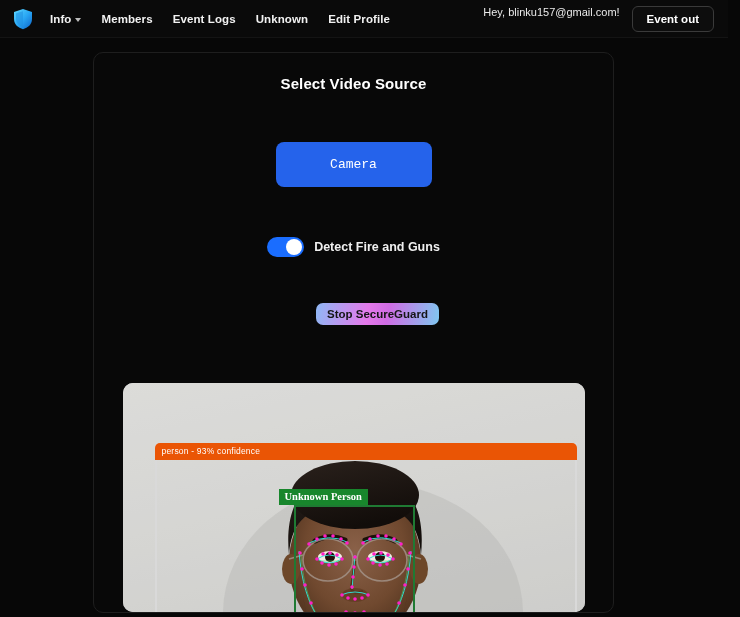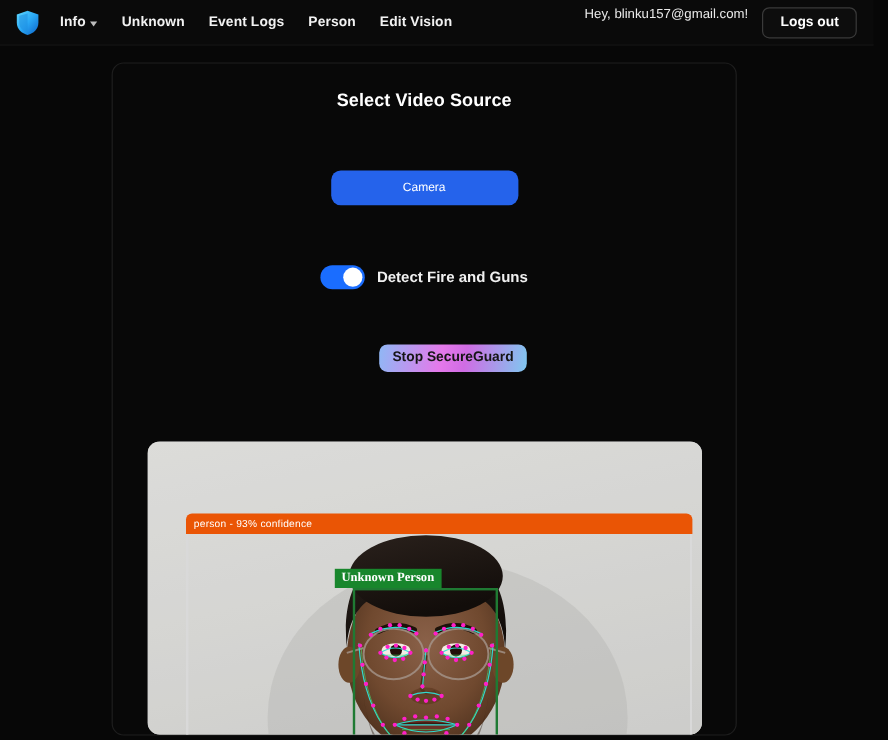--- a/index.html
+++ b/index.html
@@ -53,24 +53,24 @@
     display: flex; flex-direction: column; align-items: center; gap: 28px;
   }
   .panel-title {
     color: #ffffff; font-size: 15px; font-weight: bold;
     margin-top: 22px; letter-spacing: .1px;
   }
 
   
   .source-row { display: flex; gap: 10px; margin-top: 22px; }
   .src-btn {
-    width: 156px; height: 29px; border-radius: 8px; border: none;
-    font-size: 10px; cursor: pointer;
+    width: 156px; height: 45px; border-radius: 8px; border: none;
+    font-size: 13px; cursor: pointer;
     display: flex; align-items: center; justify-content: center;
-    font-family: Liberation Sans, sans-serif;
+    font-family: Liberation Mono, monospace;
   }
   .src-btn.active { background: #2563eb; color: #ffffff; }
   .src-btn.inactive { background: #e4e4e4; color: #2a2a2a; }
 
   
   .toggle-row {
     display: flex; align-items: center; gap: 10px; margin-top: 22px;
   }
   .switch {
     width: 37px; height: 20px; border-radius: 10px;
@@ -150,29 +150,29 @@
       <path d="M10 1 L19 4 V11 C19 16.5 14.8 19.9 10 21.2 C5.2 19.9 1 16.5 1 11 V4 Z" fill="url(#shg)"></path>
       <path d="M10 3.2 L10 19.2 C6.4 18 3 15.2 3 11 V5.2 Z" fill="#1f8ee0" opacity="0.55"></path>
     </svg>
   </div>
 
   <div class="nav-links">
     <div class="nav-link">
       <span>Info</span>
       <span class="caret"></span>
     </div>
+    <div class="nav-link">Members</div>
+    <div class="nav-link">Event Logs</div>
     <div class="nav-link">Unknown</div>
-    <div class="nav-link">Event Logs</div>
-    <div class="nav-link">Person</div>
-    <div class="nav-link">Edit Vision</div>
+    <div class="nav-link">Edit Profile</div>
   </div>
 
   <div class="nav-right">
     <span class="greeting">Hey, blinku157@gmail.com!</span>
-    <button class="signout-btn">Logs out</button>
+    <button class="signout-btn">Event out</button>
   </div>
 </div>
 
 <div class="panel">
 
   <div class="panel-title">Select Video Source</div>
 
   <div class="source-row">
     <button class="src-btn active">Camera</button>
   </div>

